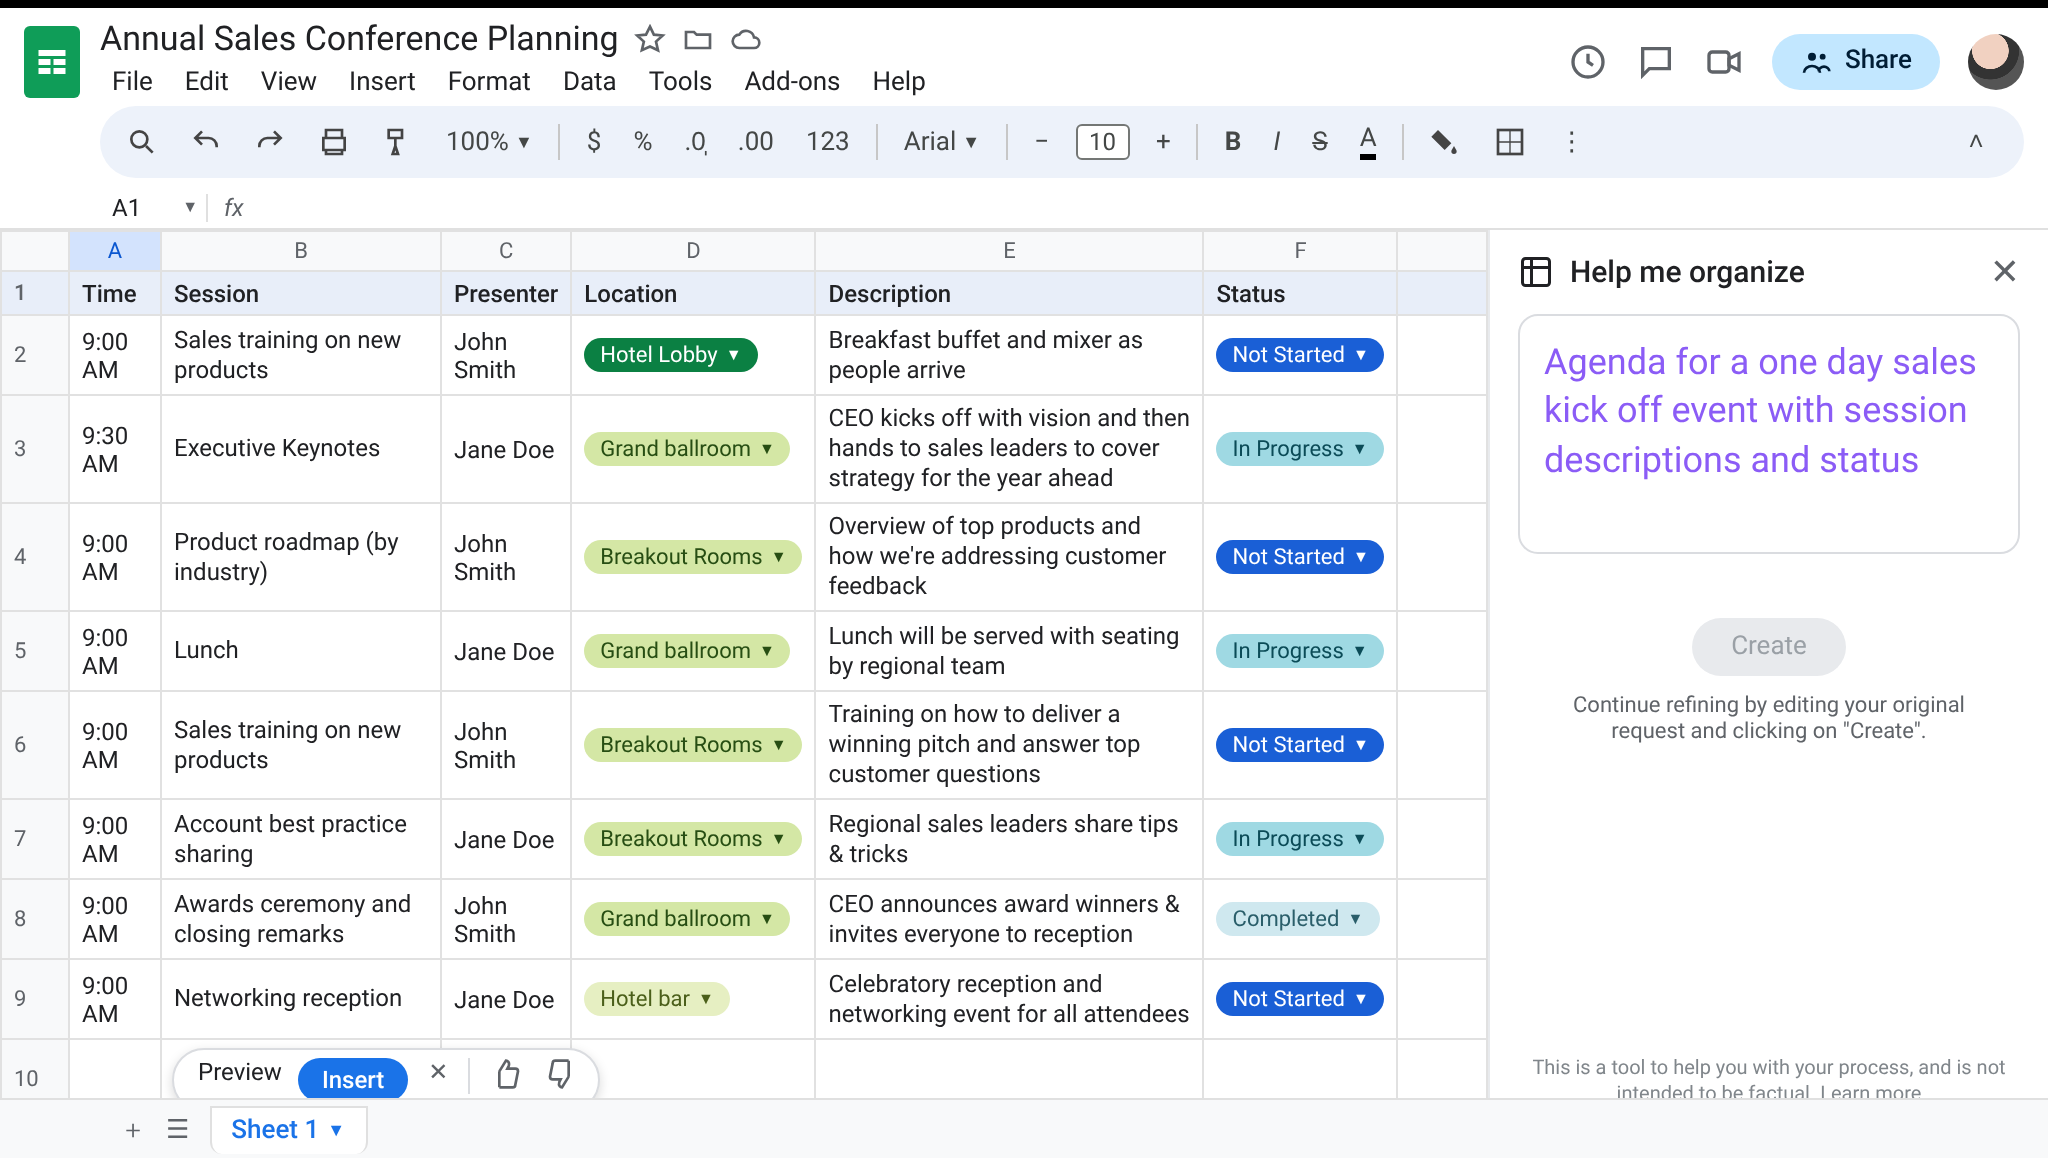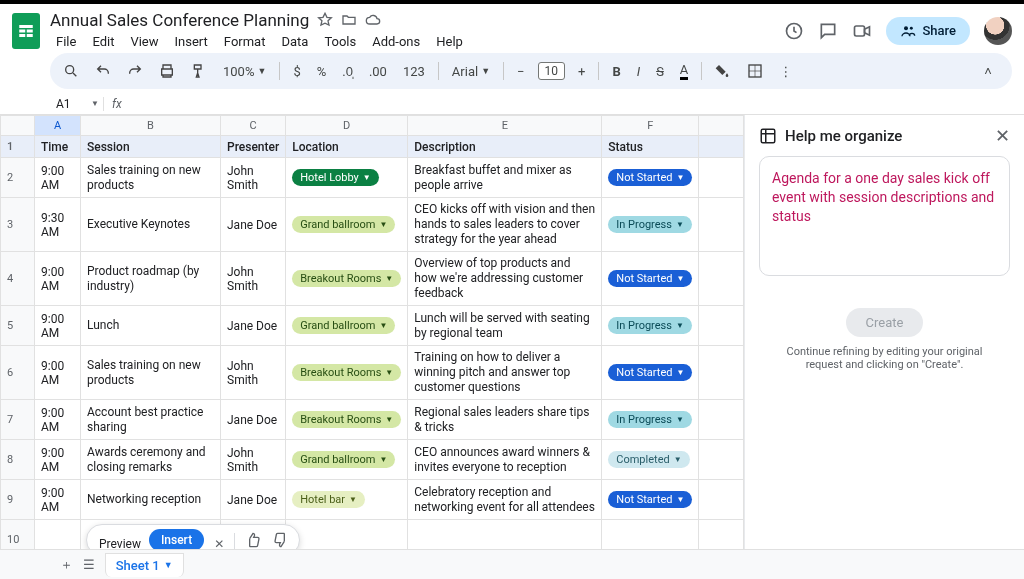--- a/index.html
+++ b/index.html
@@ -157,21 +157,21 @@
   .st-inprogress { background:#9fd9e3; color:#0b4b57; }
   .st-completed  { background:#cfe8ef; color:#2a5e6a; }
   
   .bubble {
     position: absolute;
     left: 86px; bottom: 14px;
     background: #fff;
     border: 1px solid #dadce0;
     border-radius: 18px;
     box-shadow: 0 2px 6px rgba(0,0,0,.15);
-    display:flex; align-items:flex-end; gap:8px;
+    display:flex; align-items:flex-start; gap:8px;
     padding: 4px 8px 4px 12px;
     font-size: 12px;
   }
   .bubble .insert {
     background:#1a73e8; color:#fff;
     border-radius: 14px; padding: 4px 12px; font-weight:500;
   }
   .bubble .bicon { color:#5f6368; padding:0 2px; }
   
   .sheet-tabs {
@@ -199,21 +199,21 @@
   }
   .sp-header {
     display:flex; align-items:center; gap:8px;
     font-size: 15px; font-weight:500;
     padding-bottom: 10px;
   }
   .sp-header .close { margin-left:auto; color:#5f6368; font-size:18px; }
   .sp-box {
     border:1px solid #dadce0; border-radius: 10px;
     padding: 12px 12px 28px 12px;
-    font-size: 14px; color:#be185d;
+    font-size: 18px; color:#8b5cf6;
     line-height: 1.35;
     min-height: 120px;
   }
   .sp-create {
     margin: 32px auto 6px auto;
     background:#e8eaed; color:#9aa0a6;
     border-radius: 18px; padding: 7px 20px;
     font-size: 13px; width: fit-content;
   }
   .sp-hint {
@@ -515,20 +515,21 @@
           <path d="M3 9h18M9 3v18"></path>
         </svg>
       <span>Help me organize</span>
       <span class="close">✕</span>
     </div>
     <div class="sp-box">
       <span>Agenda for a one day sales kick off event with session descriptions and status</span>
     </div>
     <div class="sp-create">Create</div>
     <div class="sp-hint">Continue refining by editing your original request and clicking on "Create".</div>
+    <div class="sp-footer">This is a tool to help you with your process, and is not intended to be factual. Learn more</div>
   </div>
 </div>
 
 <div class="sheet-tabs">
   <span class="plus">＋</span>
   <span class="menu">☰</span>
   <div class="sheet-tab">
     <span>Sheet 1</span>
     <span class="chev" style="font-size:9px;color:#1a73e8">▼</span>
   </div>

